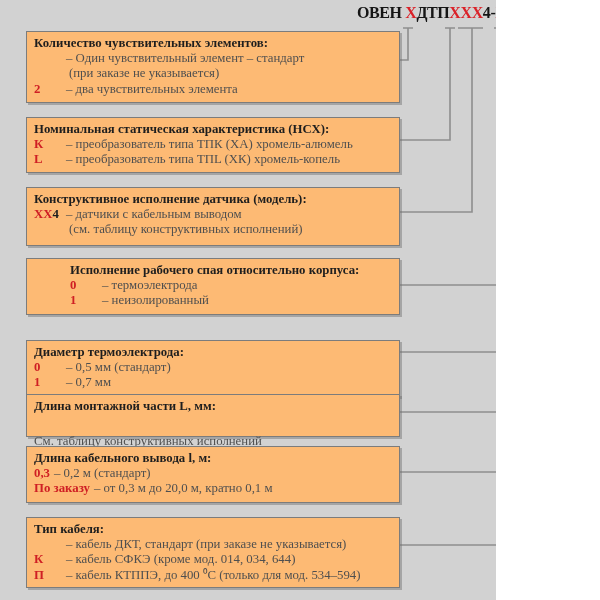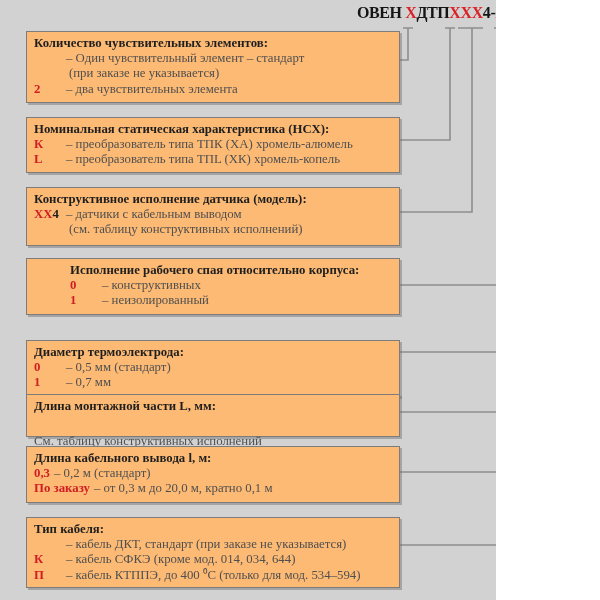--- a/index.html
+++ b/index.html
@@ -115,21 +115,21 @@
         </div>
         <div class="row">
           <span class="code"><span></span></span>
           <span class="text indent">(см. таблицу конструктивных исполнений)</span>
         </div>
       </div>
       <div class="box" style="top: 258px; height: 57px; padding-left: 43px;">
         <div class="box-title">Исполнение рабочего спая относительно корпуса:</div>
         <div class="row">
           <span class="code"><span>0</span></span>
-          <span class="text">– конструктивных</span>
+          <span class="text">– термоэлектрода</span>
         </div>
         <div class="row">
           <span class="code"><span>1</span></span>
           <span class="text">– неизолированный</span>
         </div>
       </div>
       <div class="box" style="top: 340px; height: 57px;">
         <div class="box-title">Диаметр термоэлектрода:</div>
         <div class="row">
           <span class="code"><span>0</span></span>

